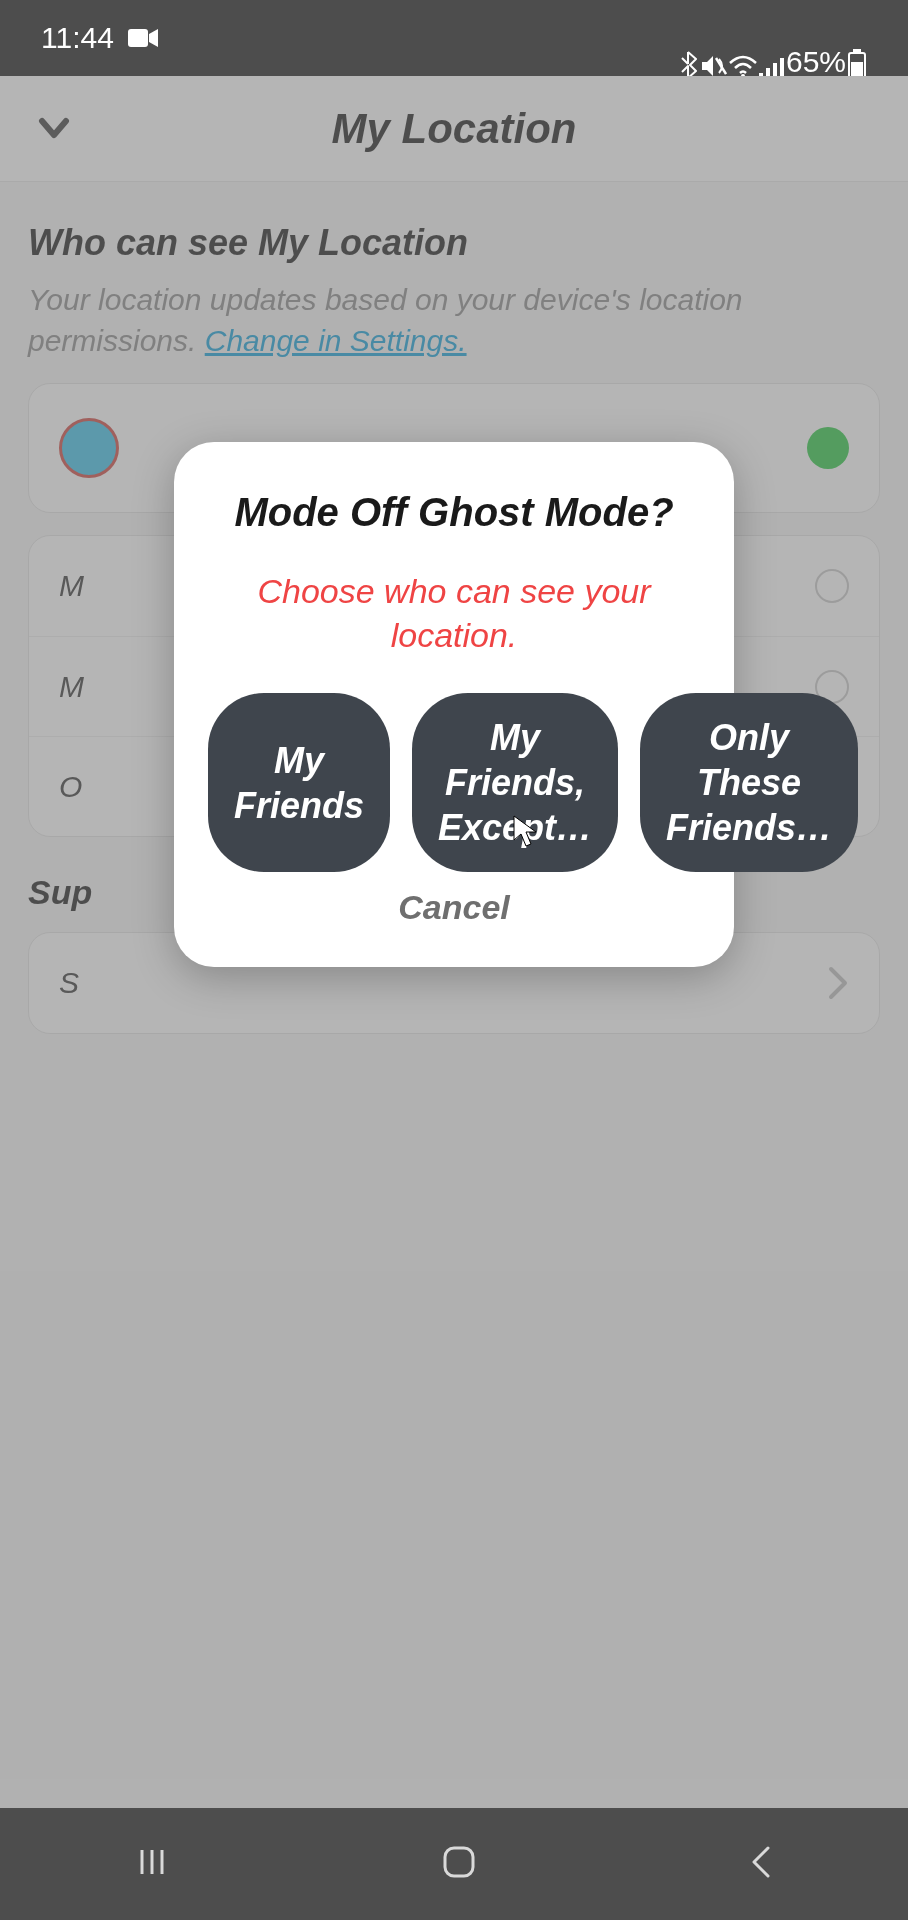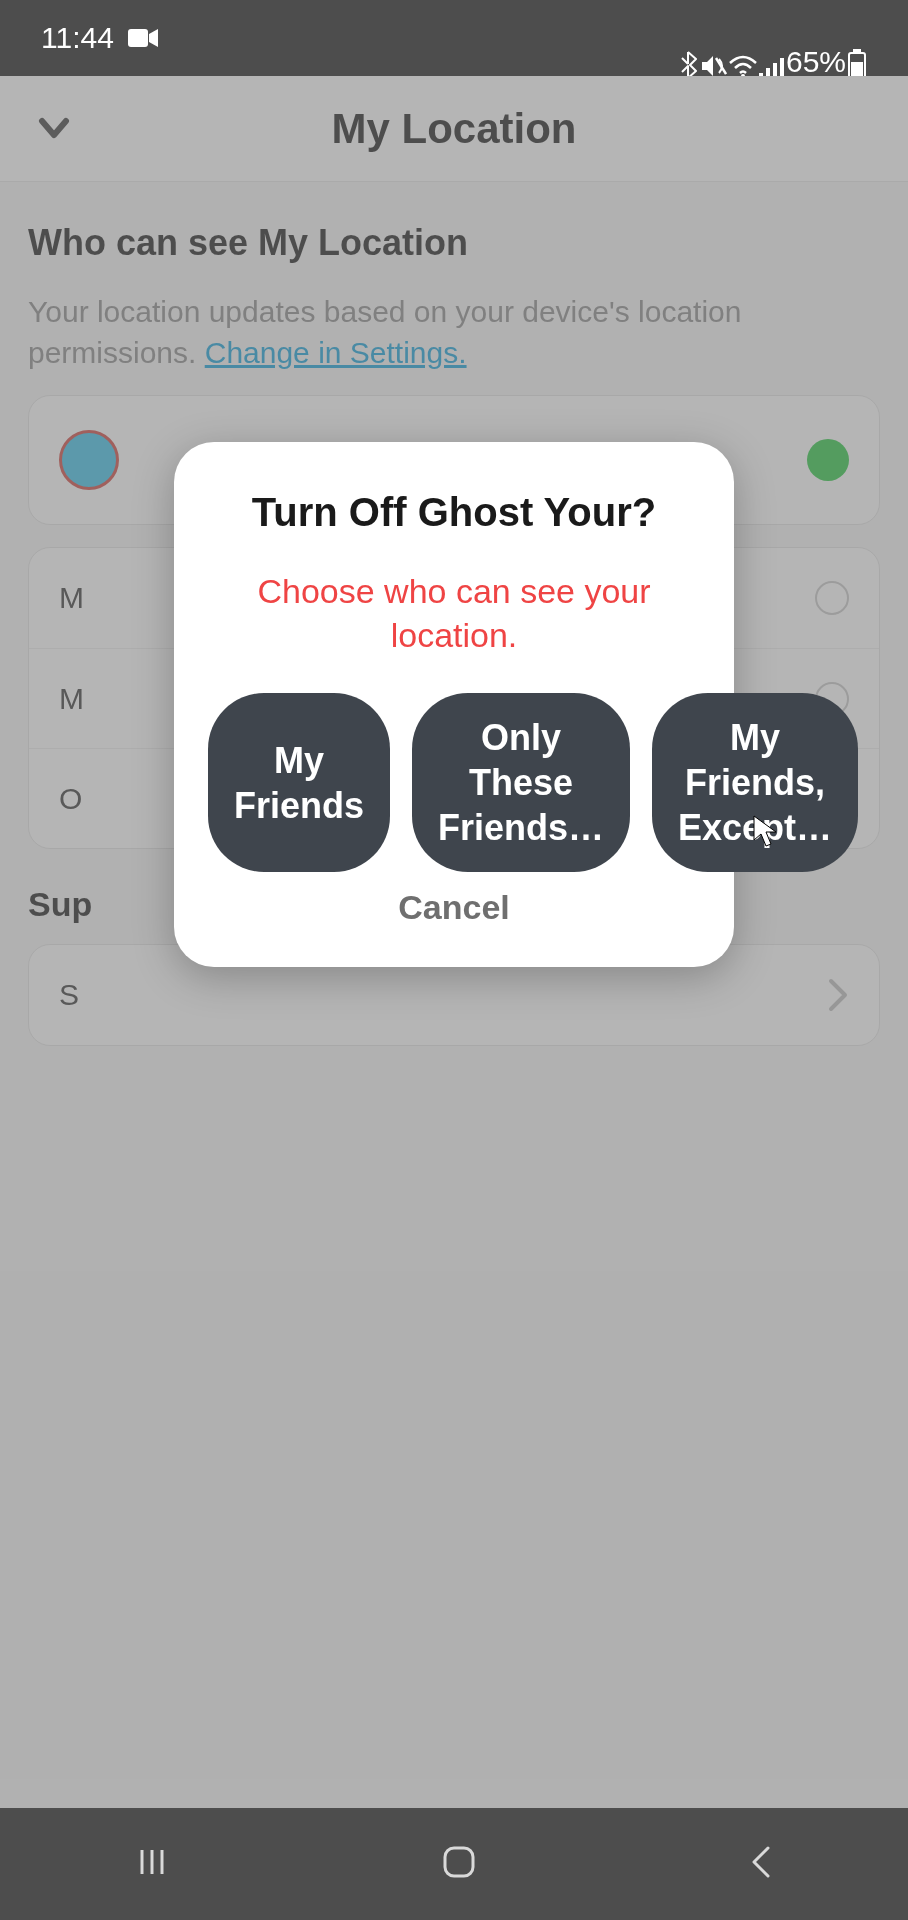--- a/index.html
+++ b/index.html
@@ -13,21 +13,21 @@
   .sb-icon { display: inline-flex; }
 
   
   .app-header { height: 106px; display: flex; align-items: center; justify-content: center; position: relative; border-bottom: 1px solid #e6e6e6; background: #fff; }
   .app-header .back { position: absolute; left: 32px; top: 50%; transform: translateY(-50%); }
   .app-header h1 { font-size: 42px; font-weight: 700; color: #1a1a1a; }
 
   
   .content { flex: 1; background: #f5f5f5; padding: 40px 28px 0 28px; position: relative; }
   .section-title { font-size: 36px; font-weight: 700; color: #1a1a1a; }
-  .section-sub { margin-top: 28px; font-size: 30px; color: #8a8a8a; line-height: 1.35; }
+  .section-sub { margin-top: 16px; font-size: 30px; color: #8a8a8a; line-height: 1.35; }
   .section-sub a { color: #11a0d9; text-decoration: underline; }
 
   .card { background: #fff; border: 1px solid #e3e3e3; border-radius: 22px; margin-top: 22px; }
   .row { display: flex; align-items: center; justify-content: space-between; padding: 28px 30px; min-height: 100px; }
   .row + .row { border-top: 1px solid #eee; }
   .row .label { font-size: 30px; color: #333; }
   .ghost-row { padding: 34px 30px; }
   .ghost-avatar { width: 60px; height: 60px; border-radius: 50%; background: #3ac0e8; border: 3px solid #d0443d; }
   .ghost-right { width: 42px; height: 42px; border-radius: 50%; background: #28c840; }
 
@@ -45,21 +45,21 @@
   .modal-btns { margin-top: 36px; display: flex; flex-direction: row; gap: 22px; }
   .pill { position: relative; background: #3f454d; color: #fff; border-radius: 56px; padding: 22px 26px; font-size: 36px; font-weight: 600; line-height: 1.25; min-height: 94px; display: flex; align-items: center; justify-content: center; text-align: center; }
   .pill.two { min-height: 140px; }
   .cursor { position: absolute; right: 80px; bottom: 14px; }
   .modal-cancel { margin-top: 16px; font-size: 34px; font-weight: 700; color: #6f6f6f; }
 
   
   .nav-bar { height: 112px; background: #4d4d4d; display: flex; align-items: center; justify-content: space-around; color: #d9d9d9; }
 
   
-  .screen { position: relative; width: 100%; flex: 1; display: flex; flex-direction: column; }
+  .screen { position: relative; width: 100%; flex: 1; display: flex; flex-direction: column; font-style: italic; }
   .screen-dim { position: absolute; inset: 0; background: rgba(120,120,120,0.55); pointer-events: none; }
 </style>
 </head>
 <body>
 
 <div class="status-bar">
   <div class="status-left">
     <span>11:44</span>
     <span class="sb-icon">
       <svg width="30" height="22" viewBox="0 0 30 22">
@@ -157,36 +157,36 @@
             </svg>
         </span>
       </div>
     </div>
   </div>
 
   <div class="screen-dim"></div>
 
   <div class="modal-wrap">
     <div class="modal">
-      <div class="modal-title">Turn Off Ghost Your?</div>
+      <div class="modal-title">Mode Off Ghost Mode?</div>
       <div class="modal-sub">Choose who can see your location.</div>
       <div class="modal-btns">
         <div class="pill">
           <span>My Friends</span>
-        </div>
-        <div class="pill two">
-          <span>Only These Friends…</span>
         </div>
         <div class="pill two">
           <span>My Friends, Except…</span>
           <span class="cursor">
             <svg width="26" height="34" viewBox="0 0 26 34">
                 <path d="M2 2 L2 26 L9 20 L14 32 L19 30 L14 18 L24 18 Z" fill="#fff" stroke="#000" stroke-width="1"></path>
               </svg>
           </span>
+        </div>
+        <div class="pill two">
+          <span>Only These Friends…</span>
         </div>
       </div>
       <div class="modal-cancel">Cancel</div>
     </div>
   </div>
 
 </div>
 
 <div class="nav-bar">
   <span>

